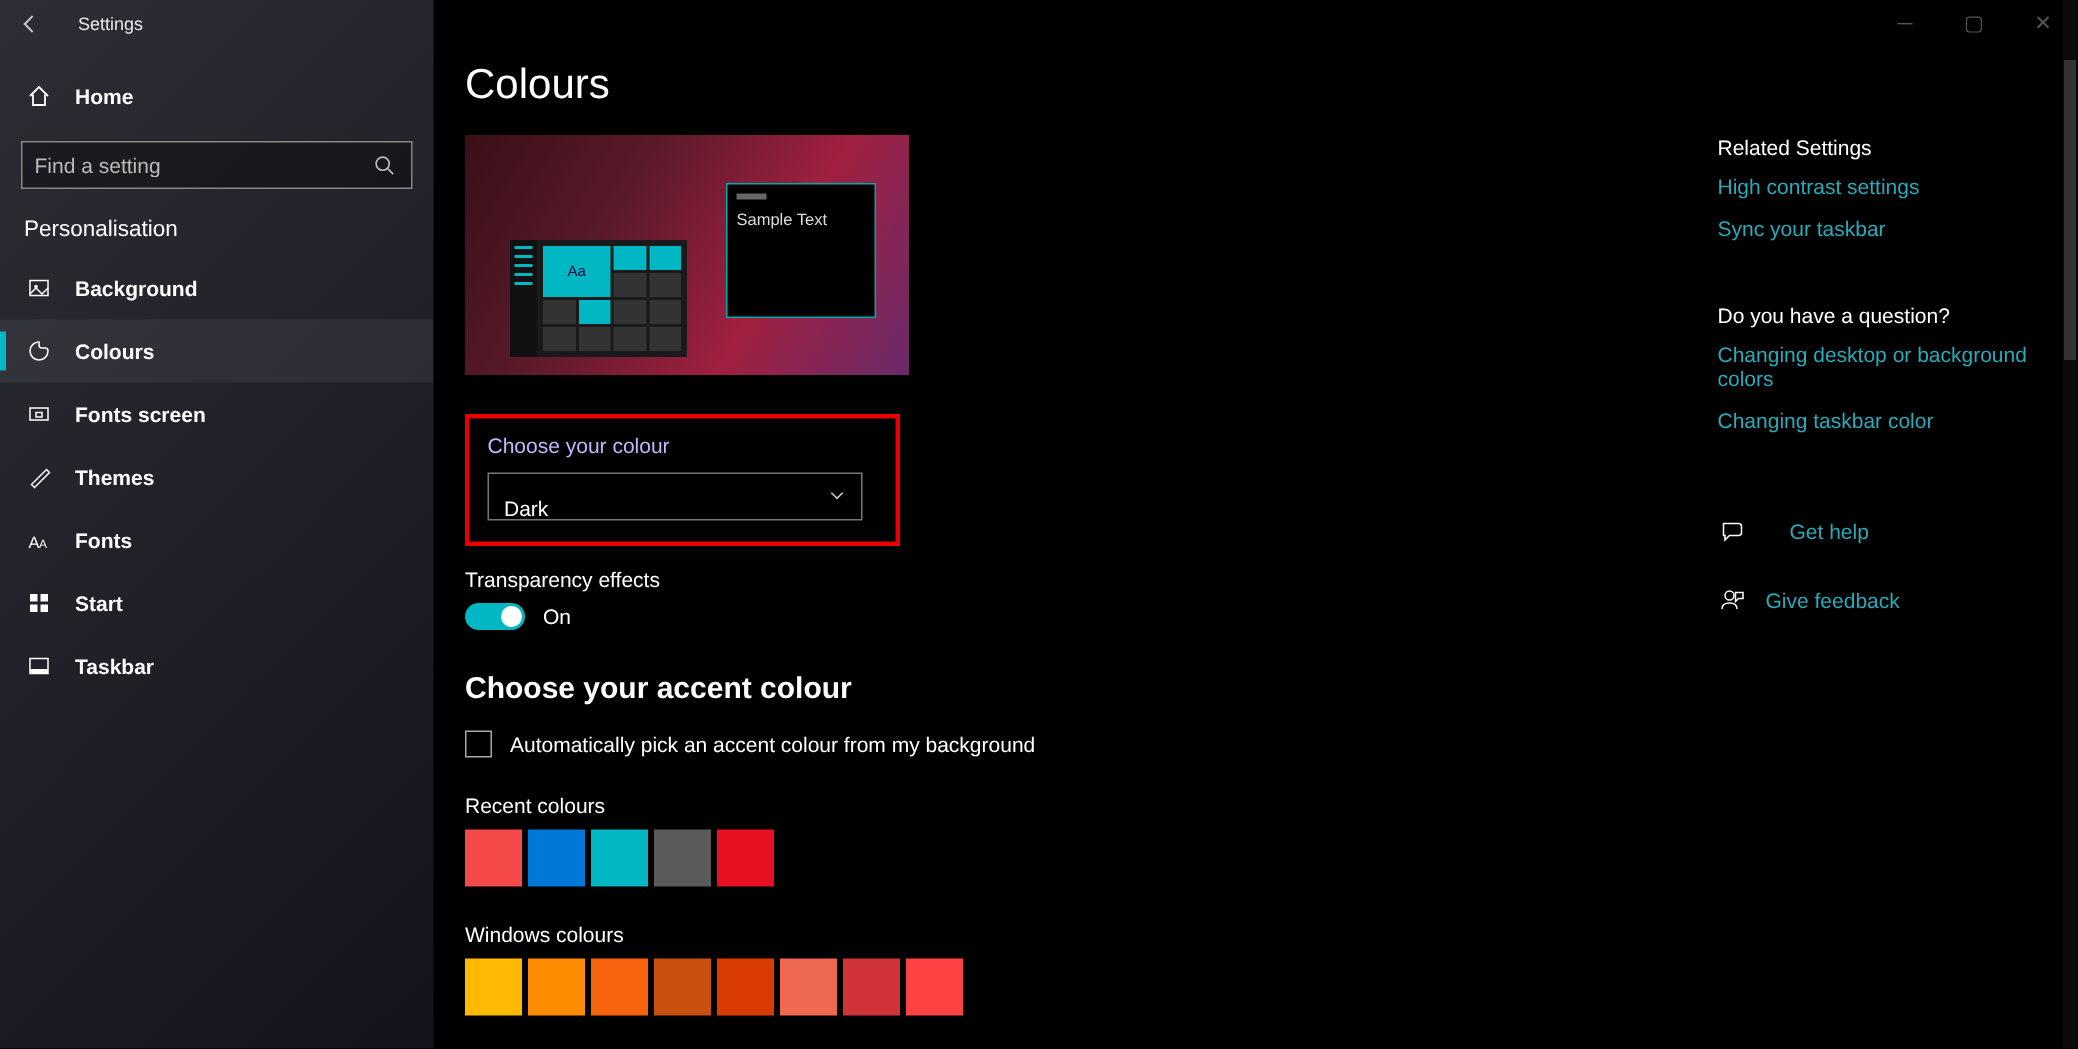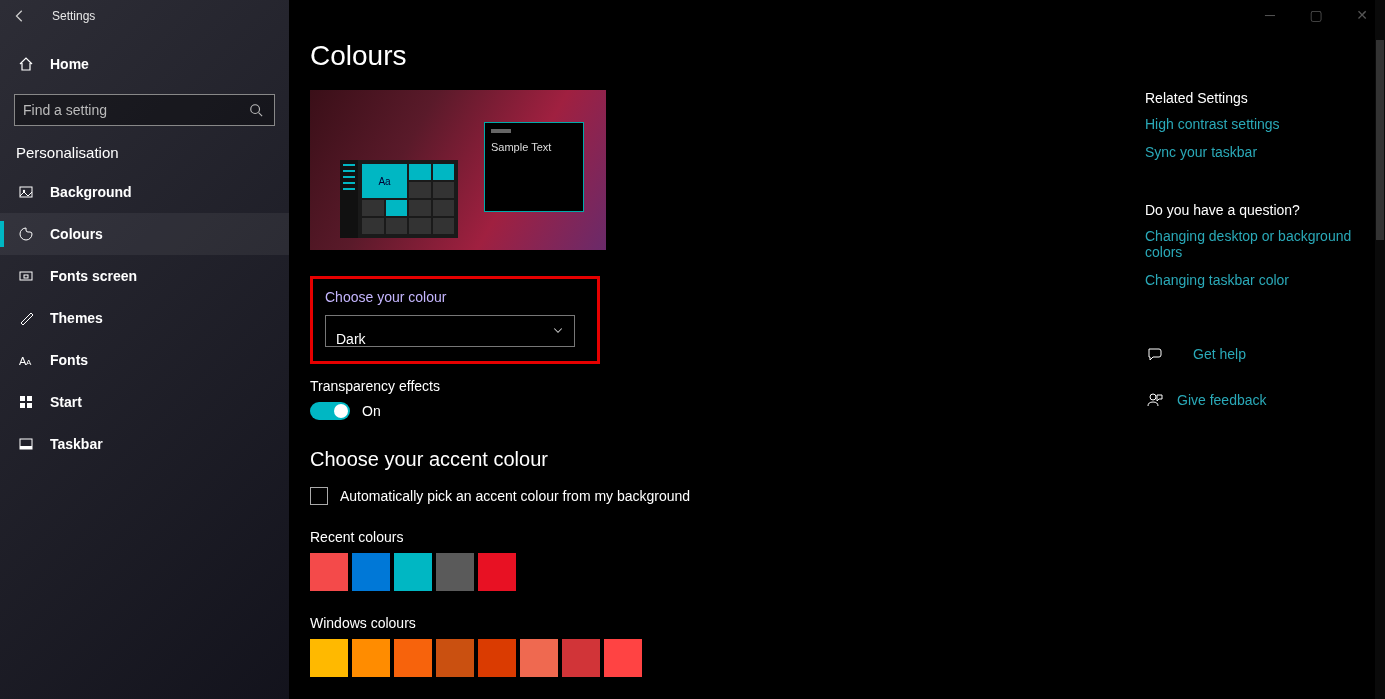--- a/index.html
+++ b/index.html
@@ -160,21 +160,21 @@
   .toggle {
     width:40px;height:18px;border-radius:10px;
     background:#00b7c3;position:relative;cursor:pointer;
   }
   .toggle::after{
     content:"";position:absolute;right:2px;top:2px;
     width:14px;height:14px;border-radius:50%;background:#fff;
   }
   .toggle-state{font-size:14px;}
 
-  .sub-heading{font-size:20px;font-weight:400;margin-bottom:16px;}
+  .sub-heading{font-size:20px;font-weight:700;margin-bottom:16px;}
   .checkbox-row{display:flex;align-items:center;gap:12px;margin-bottom:24px;cursor:pointer;}
   .checkbox{width:18px;height:18px;border:1px solid #aaa;}
 
   .swatch-label{font-size:14px;margin-bottom:8px;}
   .swatch-row{display:flex;gap:4px;margin-bottom:24px;}
   .swatch{width:38px;height:38px;cursor:pointer;}
 
   
   .right-panel{
     position:absolute;

